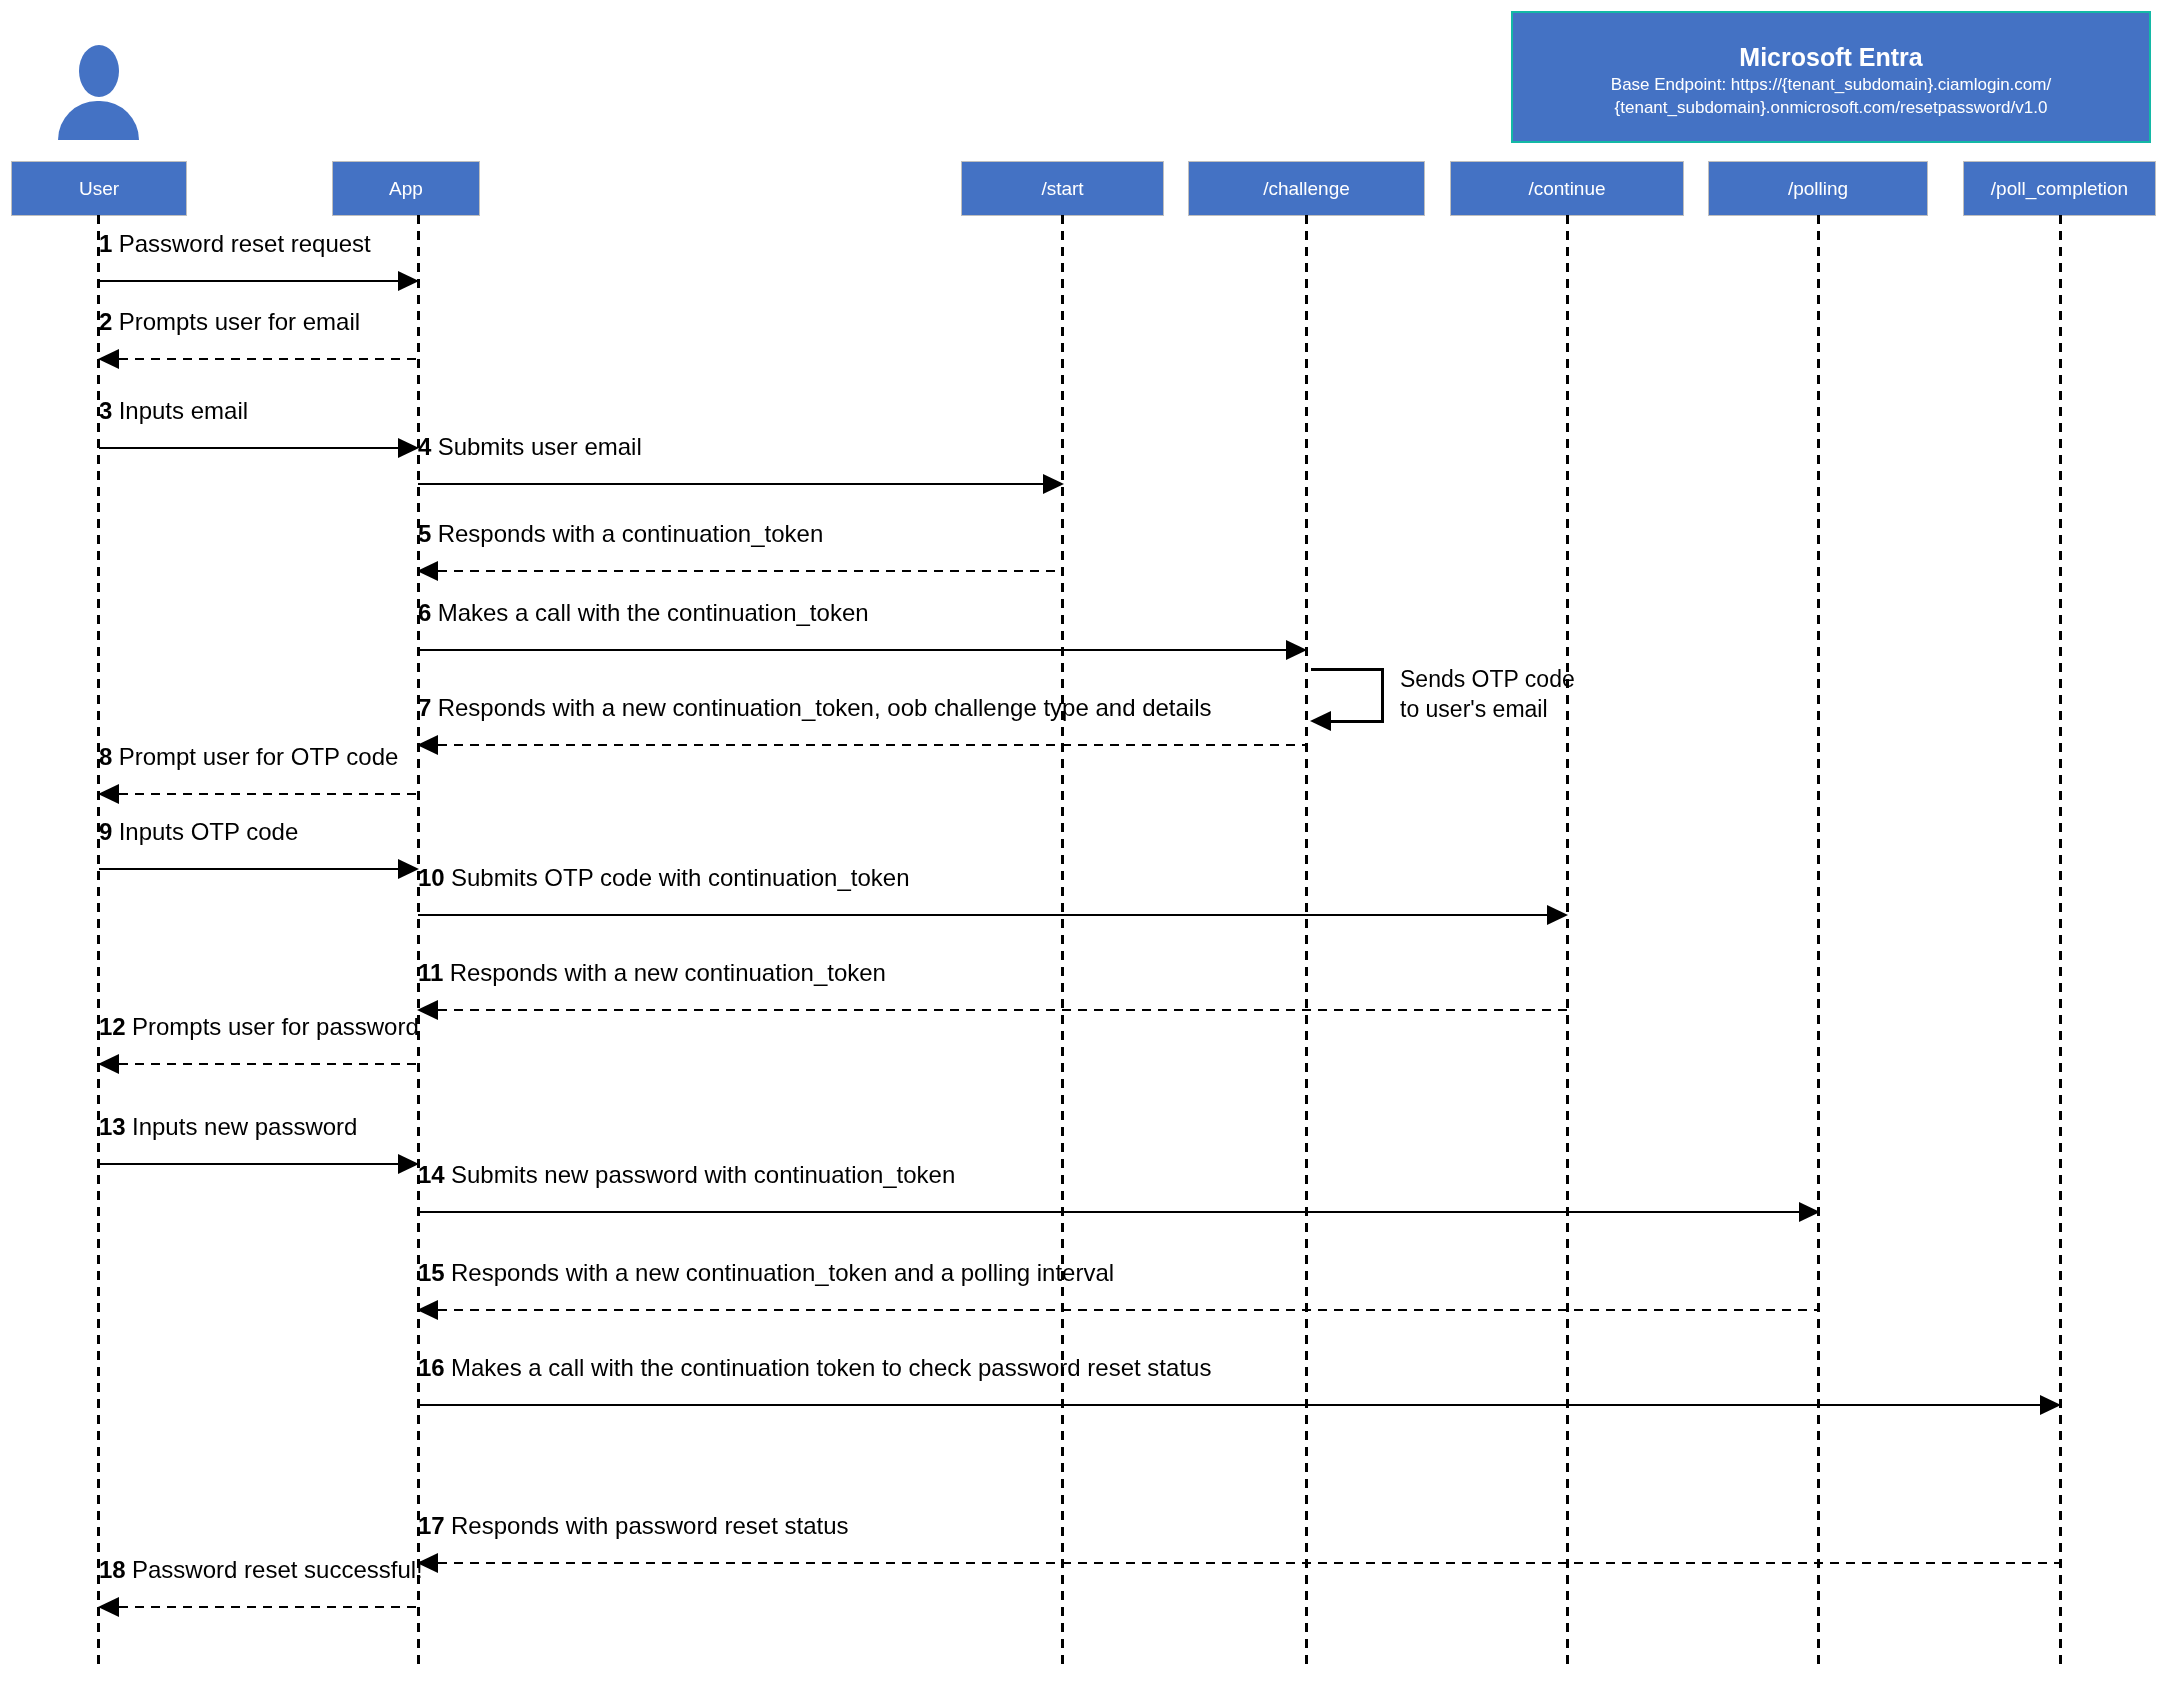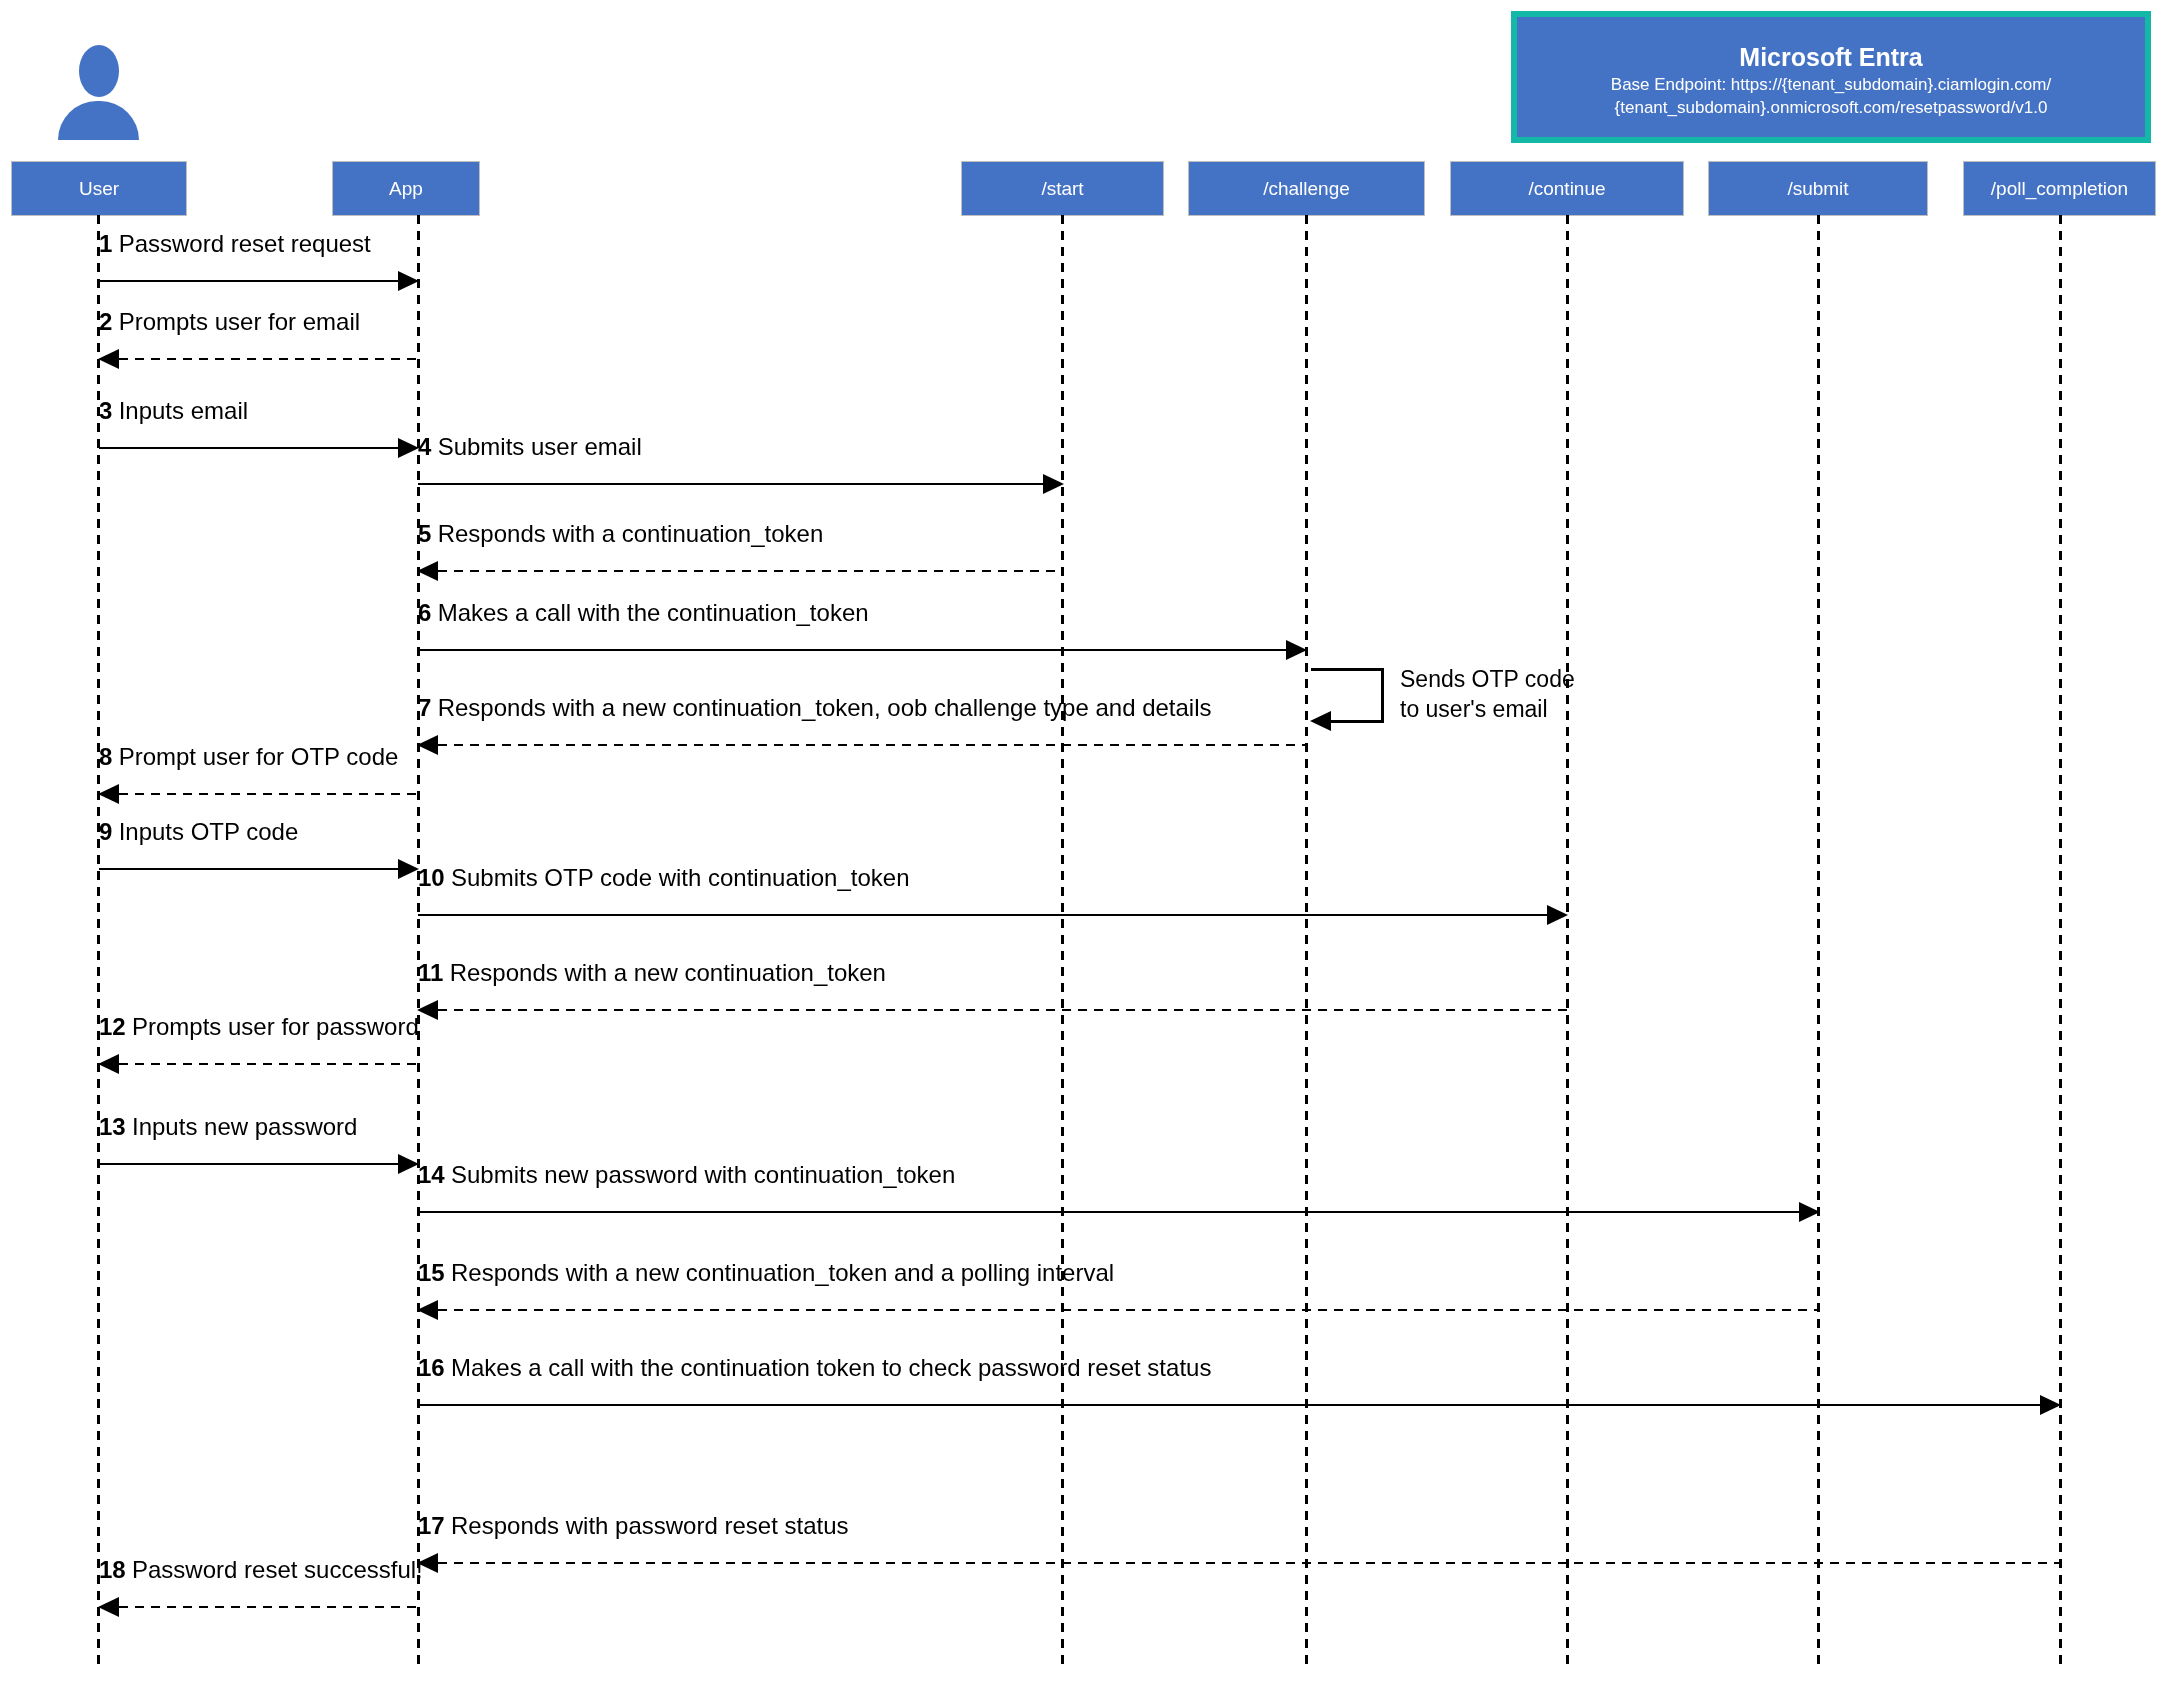--- a/index.html
+++ b/index.html
@@ -9,21 +9,21 @@
   }
   
   .actor-box{
     position:absolute;top:161px;height:55px;background:#4472C4;border:1px solid #bfbfbf;
     box-sizing:border-box;display:flex;align-items:center;justify-content:center;
     color:#fff;font-size:19px;
   }
   
   #entra-box{
     position:absolute;left:1511px;top:11px;width:640px;height:132px;background:#4472C4;
-    box-sizing:border-box;border:6px solid #14b8a6;color:#fff;text-align:center;
+    box-sizing:border-box;border:2px solid #14b8a6;color:#fff;text-align:center;
     display:flex;flex-direction:column;justify-content:center;padding-top:7.3px;
   }
   #entra-title{font-size:25px;font-weight:700;line-height:31px;}
   .entra-sub{font-size:17px;line-height:23px;}
   
   #person-head{position:absolute;left:79px;top:45px;width:40px;height:52px;border-radius:50%;background:#4472C4;}
   #person-body{position:absolute;left:58px;top:101px;width:81px;height:39px;border-radius:41px 41px 0 0;background:#4472C4;}
   
   .lifeline{
     position:absolute;top:215px;height:1451px;width:2.6px;
@@ -84,21 +84,21 @@
   <div class="actor-box" style="left:961px;width:203px;">
       <span>/start</span>
     </div>
   <div class="actor-box" style="left:1188px;width:237px;">
       <span>/challenge</span>
     </div>
   <div class="actor-box" style="left:1450px;width:234px;">
       <span>/continue</span>
     </div>
   <div class="actor-box" style="left:1708px;width:220px;">
-      <span>/submit</span>
+      <span>/polling</span>
     </div>
   <div class="actor-box" style="left:1963px;width:193px;">
       <span>/poll_completion</span>
     </div>
 
   <div class="lifeline" style="left:97px;"></div>
   <div class="lifeline" style="left:417px;"></div>
   <div class="lifeline" style="left:1061px;"></div>
   <div class="lifeline" style="left:1305px;"></div>
   <div class="lifeline" style="left:1566px;"></div>

